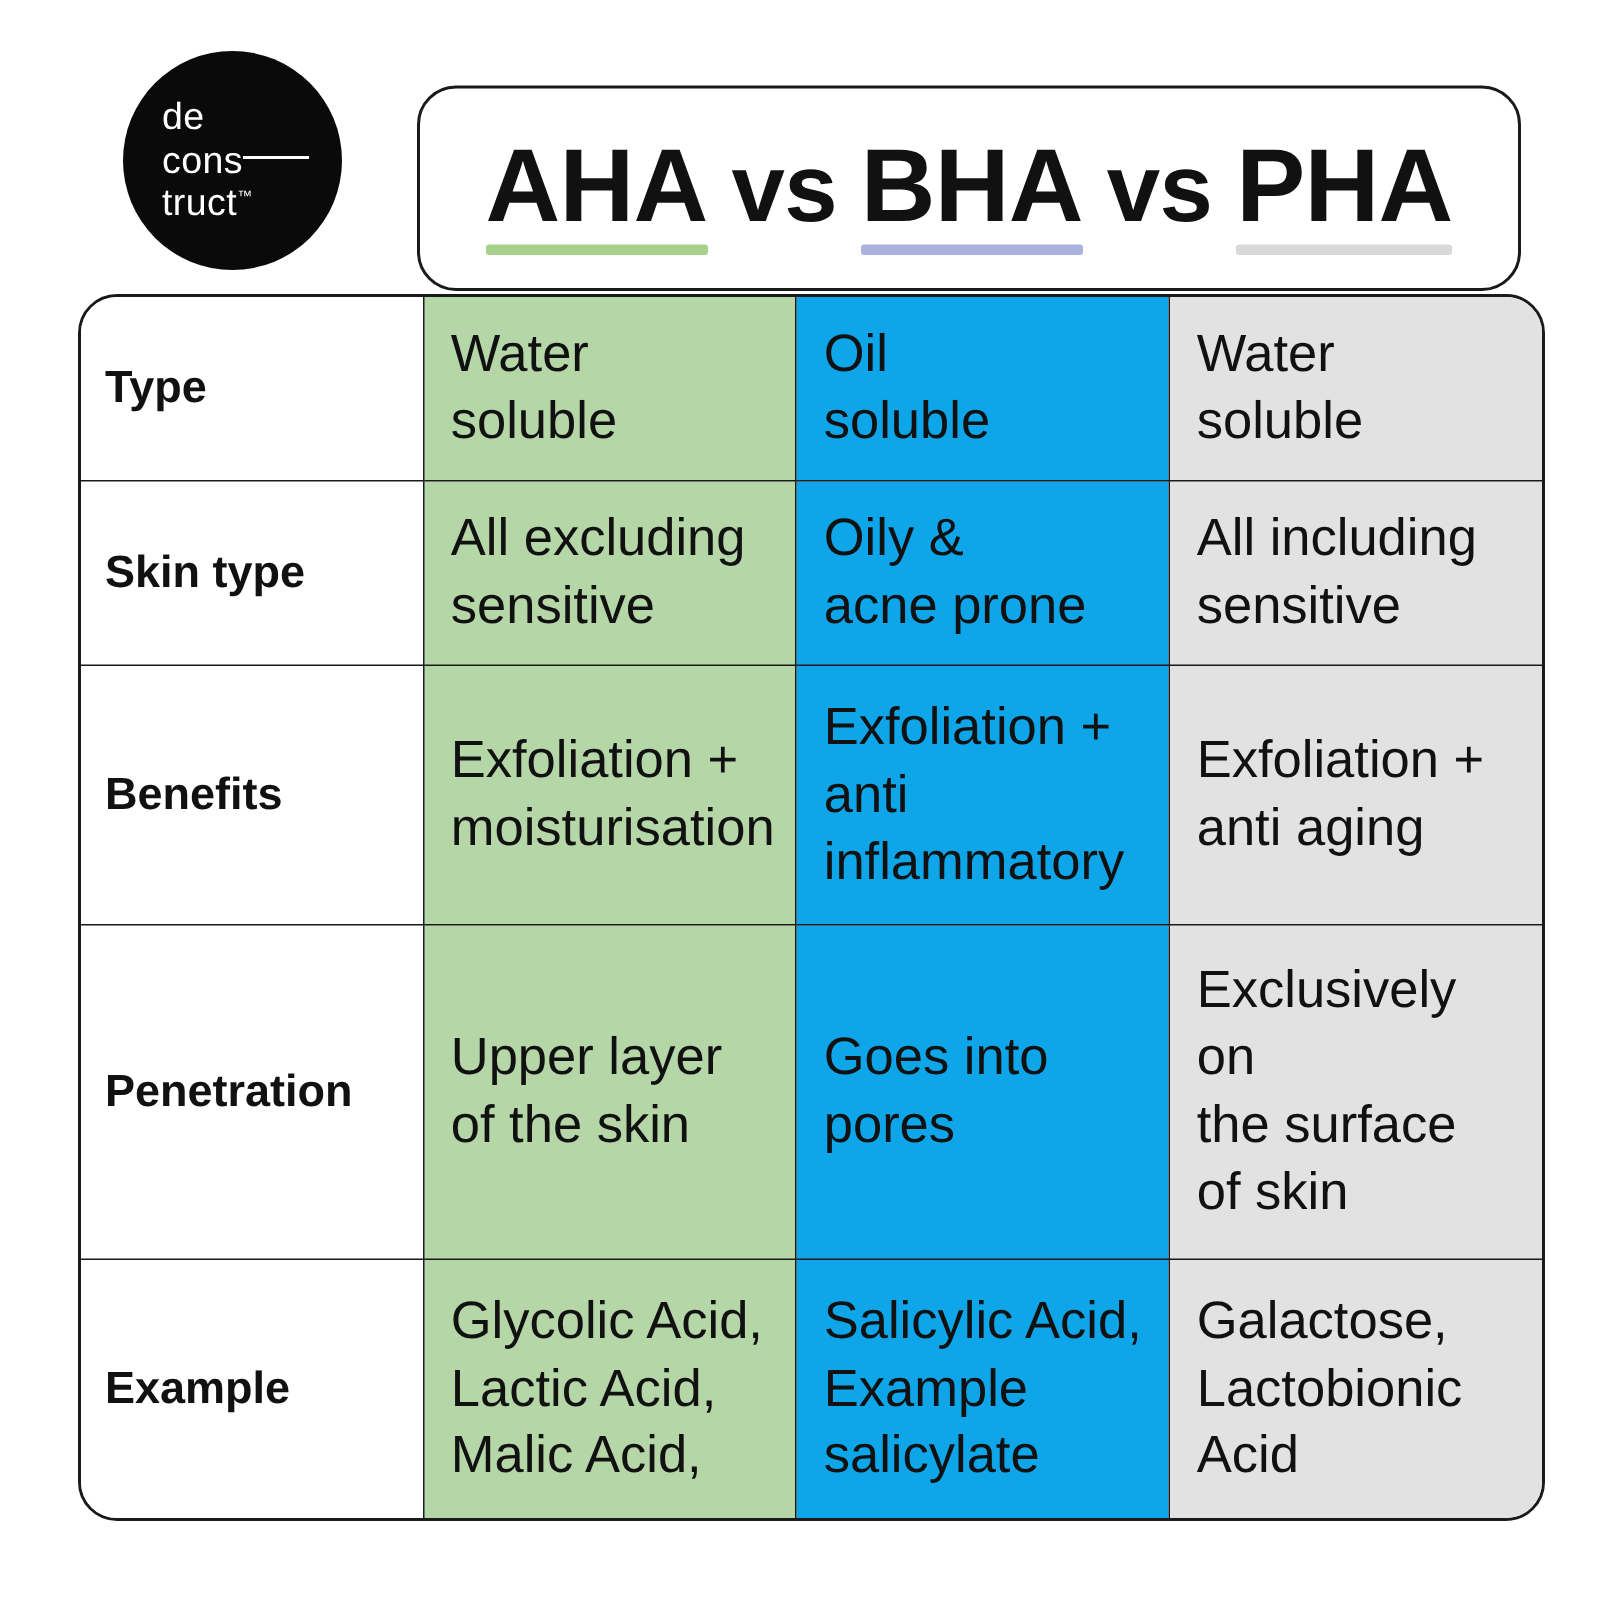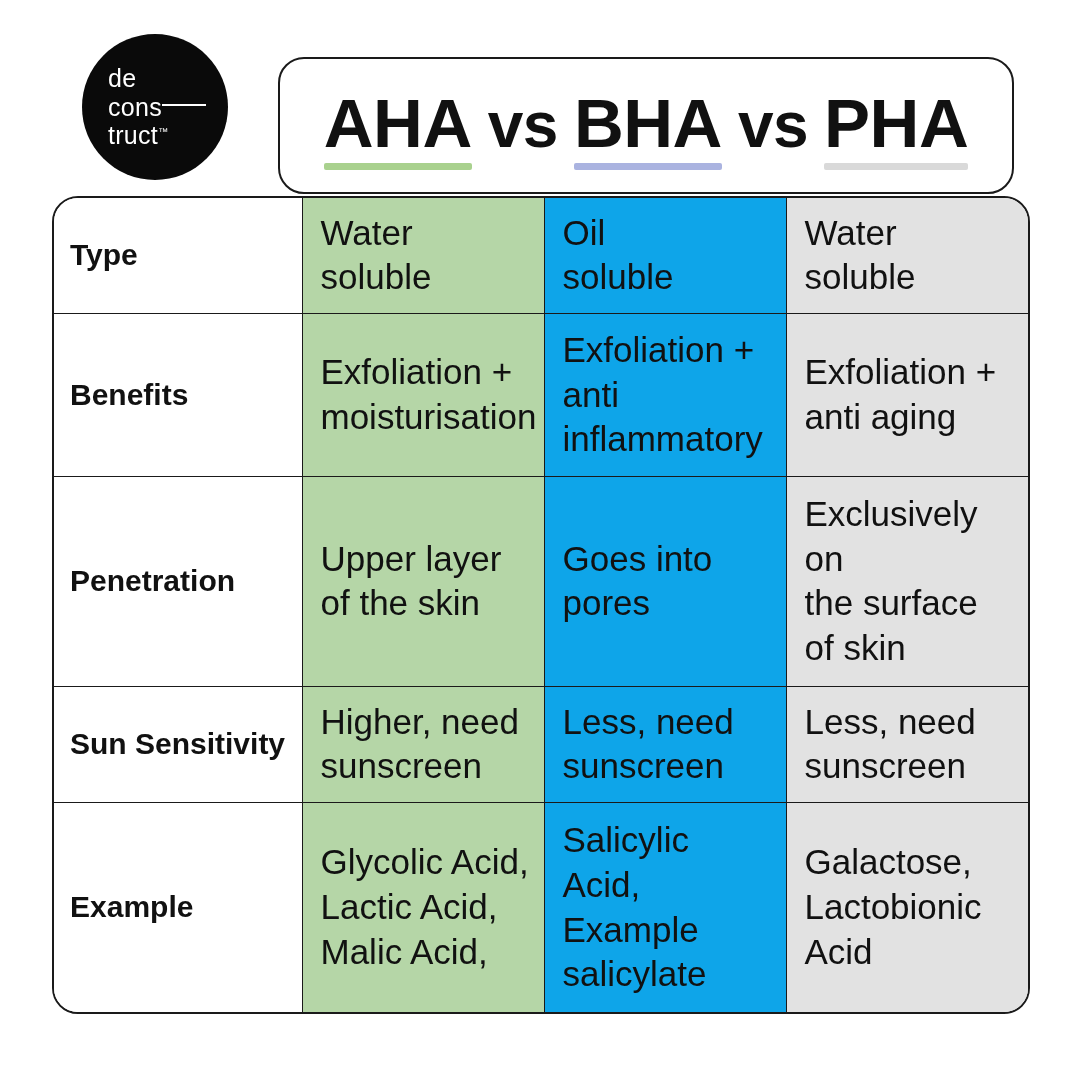--- a/index.html
+++ b/index.html
@@ -112,21 +112,21 @@
     table-layout: fixed;
   }
   td {
     border: 1.6px solid #1a1a1a;
     vertical-align: middle;
     padding: 10px 14px 10px 18px;
     font-size: 35px;
     line-height: 1.28;
   }
   td.rowhead {
-    width: 248px;
+    width: 228px;
     font-weight: bold;
     font-size: 30px;
     background: #ffffff;
     padding-left: 16px;
   }
   td.col-aha { background: #b5d6a7; }
   td.col-bha { background: #0ea5e9; }
   td.col-pha { background: #e2e2e2; }
 
   
@@ -194,20 +194,41 @@
             </div>
           </td>
           <td class="col-pha">
             <div class="cell-lines">
               <span>Water</span>
               <span>soluble</span>
             </div>
           </td>
         </tr>
 
+        <tr>
+          <td class="rowhead">Skin type</td>
+          <td class="col-aha">
+            <div class="cell-lines">
+              <span>All excluding</span>
+              <span>sensitive</span>
+            </div>
+          </td>
+          <td class="col-bha">
+            <div class="cell-lines">
+              <span>Oily &amp;</span>
+              <span>acne prone</span>
+            </div>
+          </td>
+          <td class="col-pha">
+            <div class="cell-lines">
+              <span>All including</span>
+              <span>sensitive</span>
+            </div>
+          </td>
+        </tr>
 
         <tr>
           <td class="rowhead">Benefits</td>
           <td class="col-aha">
             <div class="cell-lines">
               <span>Exfoliation +</span>
               <span>moisturisation</span>
             </div>
           </td>
           <td class="col-bha">
@@ -241,41 +262,20 @@
           </td>
           <td class="col-pha">
             <div class="cell-lines">
               <span>Exclusively on</span>
               <span>the surface</span>
               <span>of skin</span>
             </div>
           </td>
         </tr>
 
-        <tr>
-          <td class="rowhead">Sun Sensitivity</td>
-          <td class="col-aha">
-            <div class="cell-lines">
-              <span>Higher, need</span>
-              <span>sunscreen</span>
-            </div>
-          </td>
-          <td class="col-bha">
-            <div class="cell-lines">
-              <span>Less, need</span>
-              <span>sunscreen</span>
-            </div>
-          </td>
-          <td class="col-pha">
-            <div class="cell-lines">
-              <span>Less, need</span>
-              <span>sunscreen</span>
-            </div>
-          </td>
-        </tr>
 
         <tr>
           <td class="rowhead">Example</td>
           <td class="col-aha">
             <div class="cell-lines">
               <span>Glycolic Acid,</span>
               <span>Lactic Acid,</span>
               <span>Malic Acid,</span>
             </div>
           </td>

